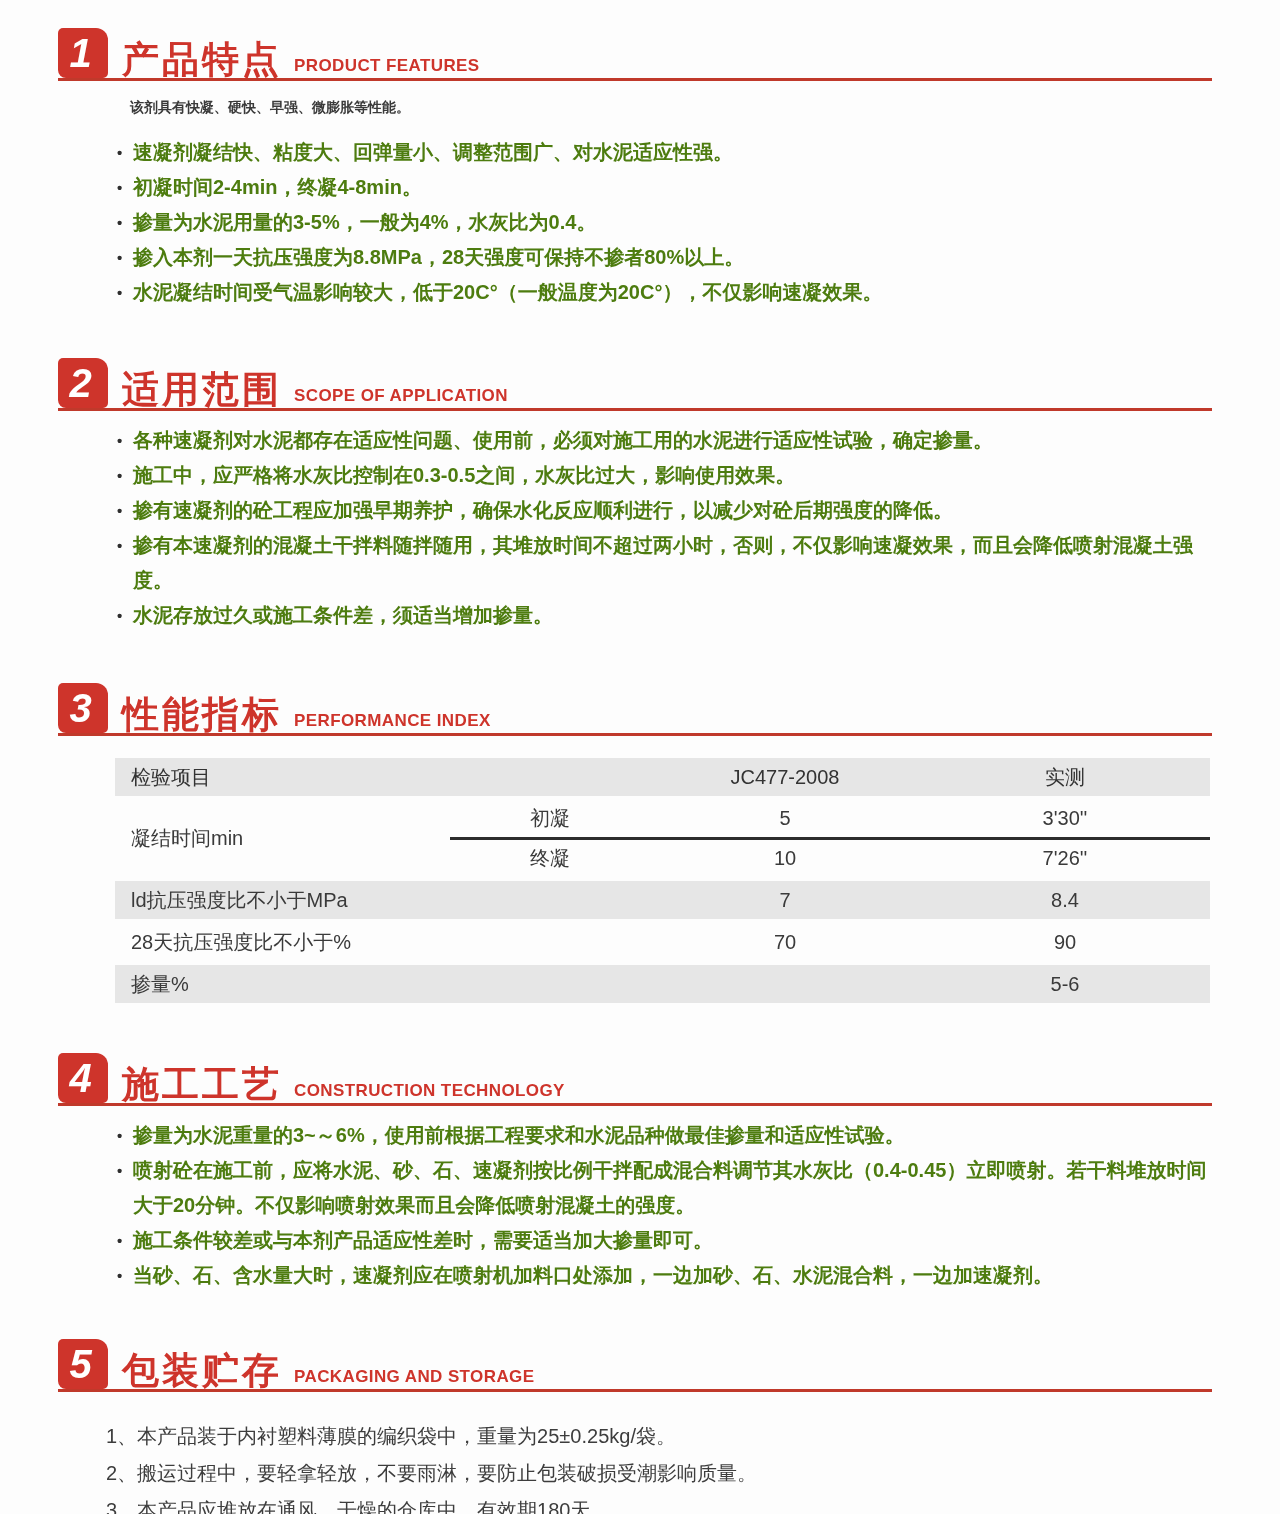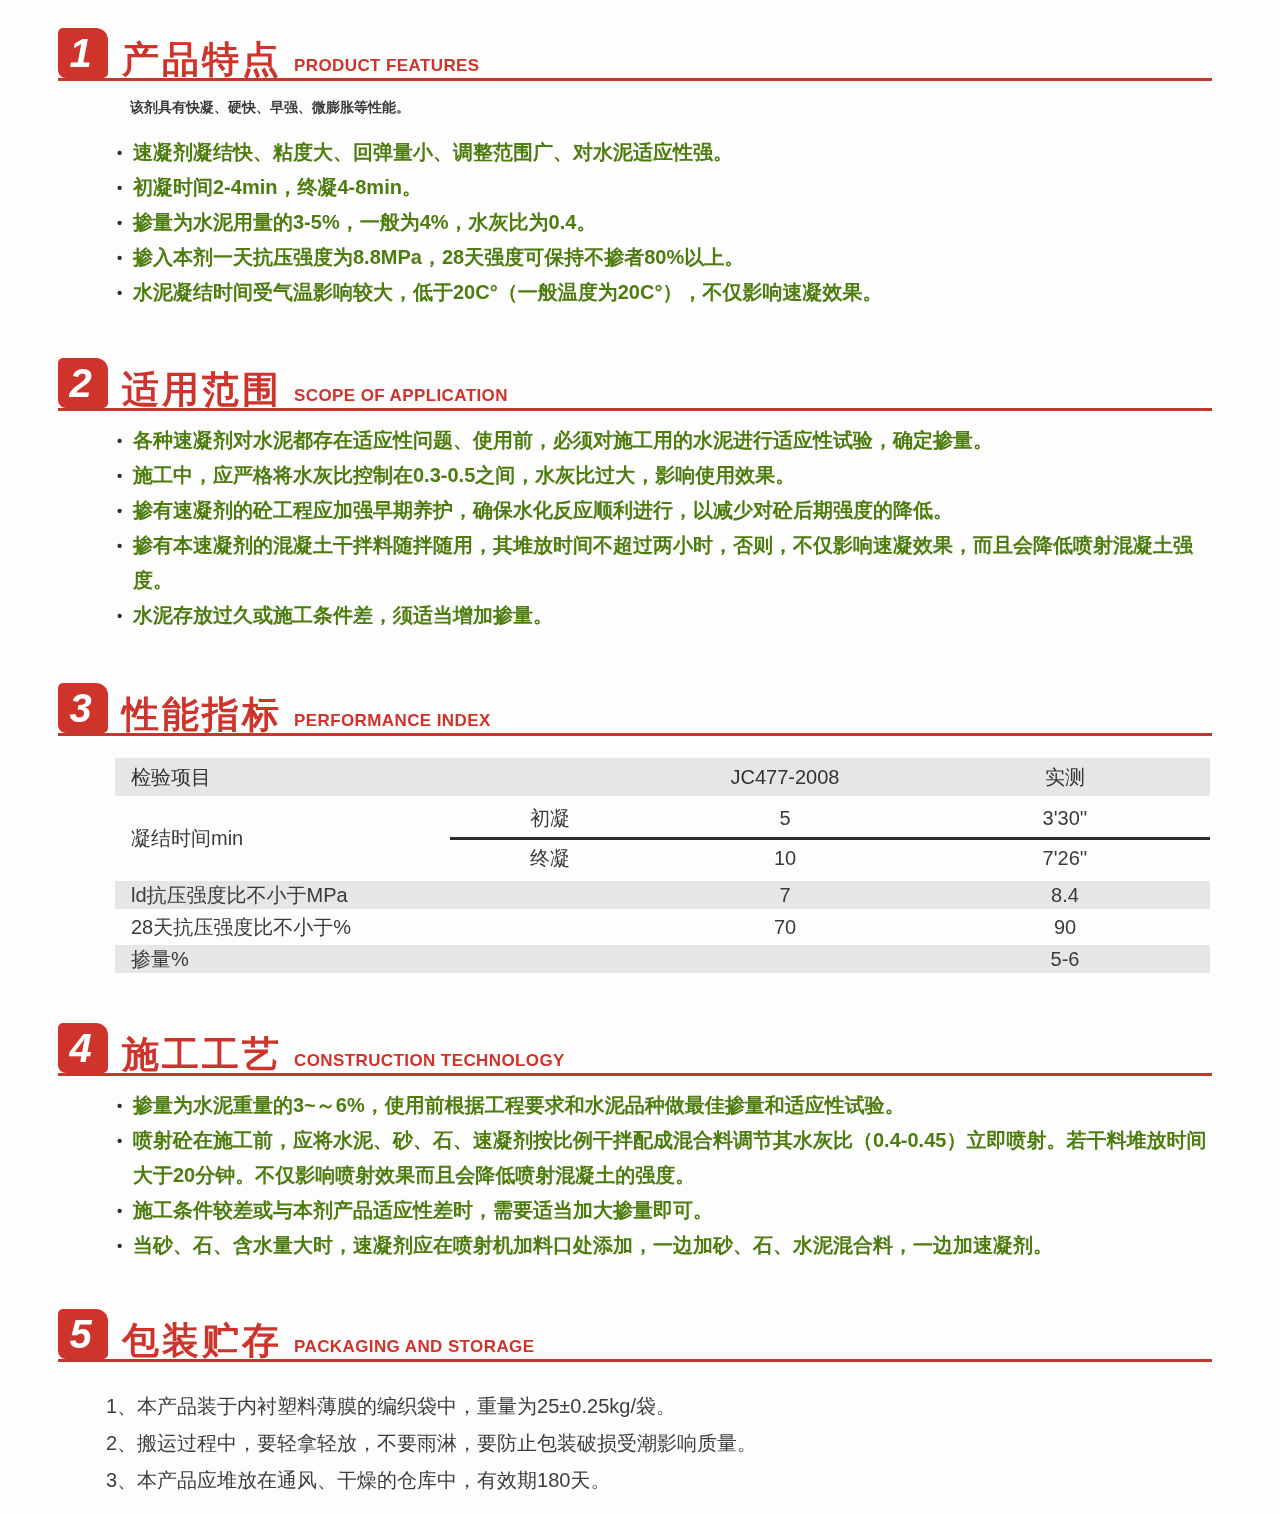--- a/index.html
+++ b/index.html
@@ -73,21 +73,21 @@
   }
   .sec-2 { margin-top: 48px; }
   .sec-3 { margin-top: 50px; }
   .sec-4 { margin-top: 50px; }
   .sec-5 { margin-top: 46px; }
 
   
   .ptable { margin: 22px 0 0 57px; width: 1095px; font-size: 20px; color: #3a3a3a; }
   .t-row { display: grid; grid-template-columns: 335px 200px 270px 290px; align-items: center; margin-bottom: 4px; }
   .t-head { background: #e6e6e6; height: 38px; font-weight: normal; color: #333; }
-  .t-simple { height: 28px; }
+  .t-simple { height: 38px; }
   .stripe { background: #e6e6e6; }
   .cell { display: block; }
   .c1 { padding-left: 16px; text-align: left; }
   .c2, .c3, .c4 { text-align: center; }
   .t-double { display: grid; grid-template-columns: 335px 760px; align-items: center; margin-bottom: 4px; }
   .drow { display: grid; grid-template-columns: 200px 270px 290px; height: 37px; align-items: center; }
   .ddivider { height: 3px; background: #2c2c2c; }
 
   .num-items { margin: 26px 0 0 48px; }
   .num-item { font-size: 20px; line-height: 37px; color: #3d3d3d; }

